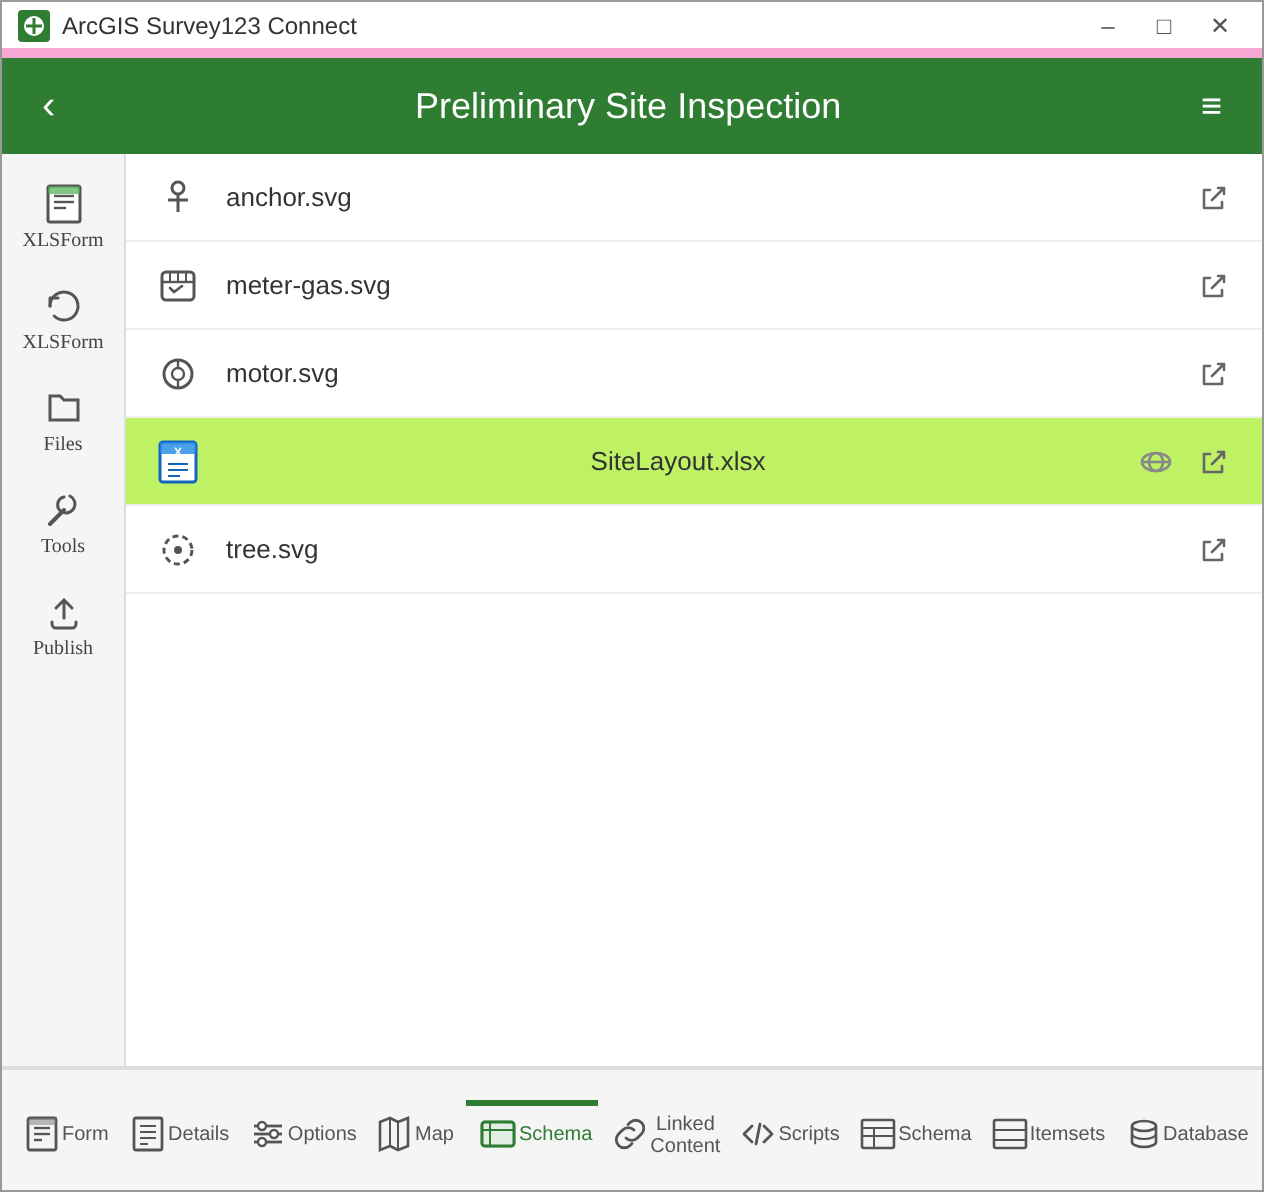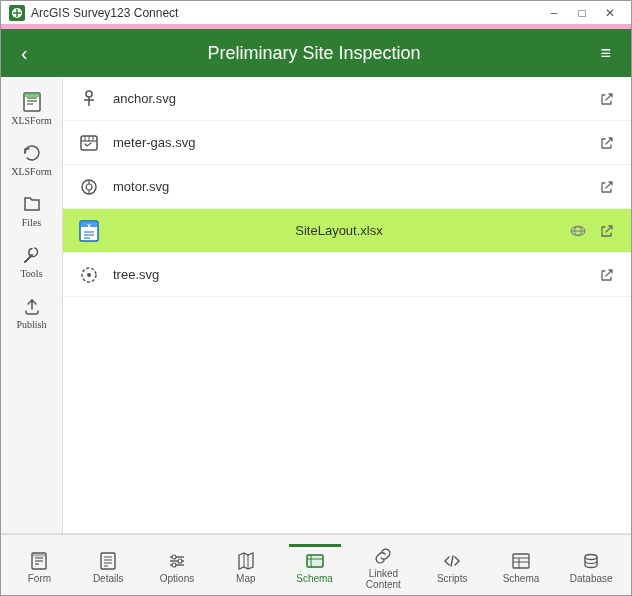--- a/index.html
+++ b/index.html
@@ -192,21 +192,21 @@
       height: 64px;
       background: #f5f5f5;
       border-top: 2px solid #ddd;
       display: flex;
       align-items: center;
       justify-content: space-around;
       padding: 0 4px;
     }
     .tab-item {
       display: flex;
-      flex-direction: column;
+      flex-direction: row;
       align-items: center;
       cursor: pointer;
       padding: 4px 6px;
       min-width: 52px;
       color: #555;
       border-top: 3px solid transparent;
     }
     .tab-item.active {
       color: #2e7d32;
       border-top: 3px solid #2e7d32;
@@ -505,20 +505,30 @@
       <svg width="20" height="20" viewBox="0 0 20 20" fill="none">
         <rect x="2" y="3" width="16" height="14" rx="1" stroke="#555" stroke-width="1.3" fill="none"></rect>
         <line x1="2" y1="7" x2="18" y2="7" stroke="#555" stroke-width="1"></line>
         <line x1="2" y1="11" x2="18" y2="11" stroke="#555" stroke-width="1"></line>
         <line x1="8" y1="7" x2="8" y2="17" stroke="#555" stroke-width="1"></line>
       </svg>
     </span>
     <span class="tab-label">Schema</span>
   </div>
 
+  <div class="tab-item">
+    <span class="tab-icon">
+      <svg width="20" height="20" viewBox="0 0 20 20" fill="none">
+        <rect x="2" y="3" width="16" height="14" rx="1" stroke="#555" stroke-width="1.3" fill="none"></rect>
+        <line x1="2" y1="8" x2="18" y2="8" stroke="#555" stroke-width="1"></line>
+        <line x1="2" y1="13" x2="18" y2="13" stroke="#555" stroke-width="1"></line>
+      </svg>
+    </span>
+    <span class="tab-label">Itemsets</span>
+  </div>
 
   <div class="tab-item">
     <span class="tab-icon">
       <svg width="20" height="20" viewBox="0 0 20 20" fill="none">
         <ellipse cx="10" cy="6" rx="6" ry="2.5" stroke="#555" stroke-width="1.3" fill="none"></ellipse>
         <path d="M4 6v8c0 1.38 2.69 2.5 6 2.5s6-1.12 6-2.5V6" stroke="#555" stroke-width="1.3" fill="none"></path>
         <path d="M4 10c0 1.38 2.69 2.5 6 2.5s6-1.12 6-2.5" stroke="#555" stroke-width="1.1" fill="none"></path>
       </svg>
     </span>
     <span class="tab-label">Database</span>

